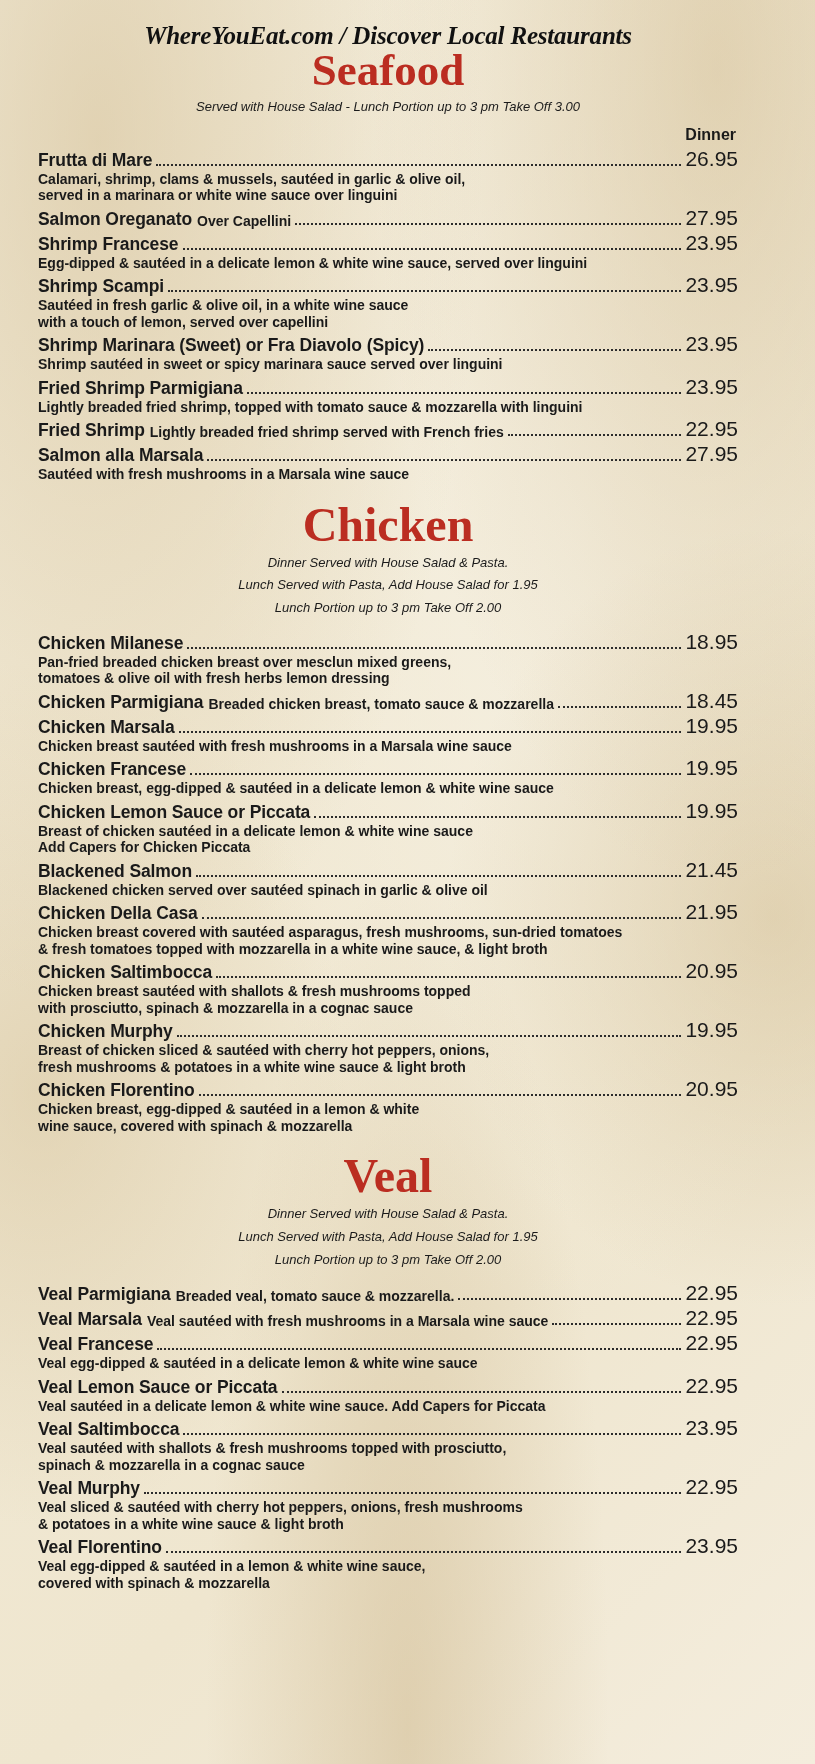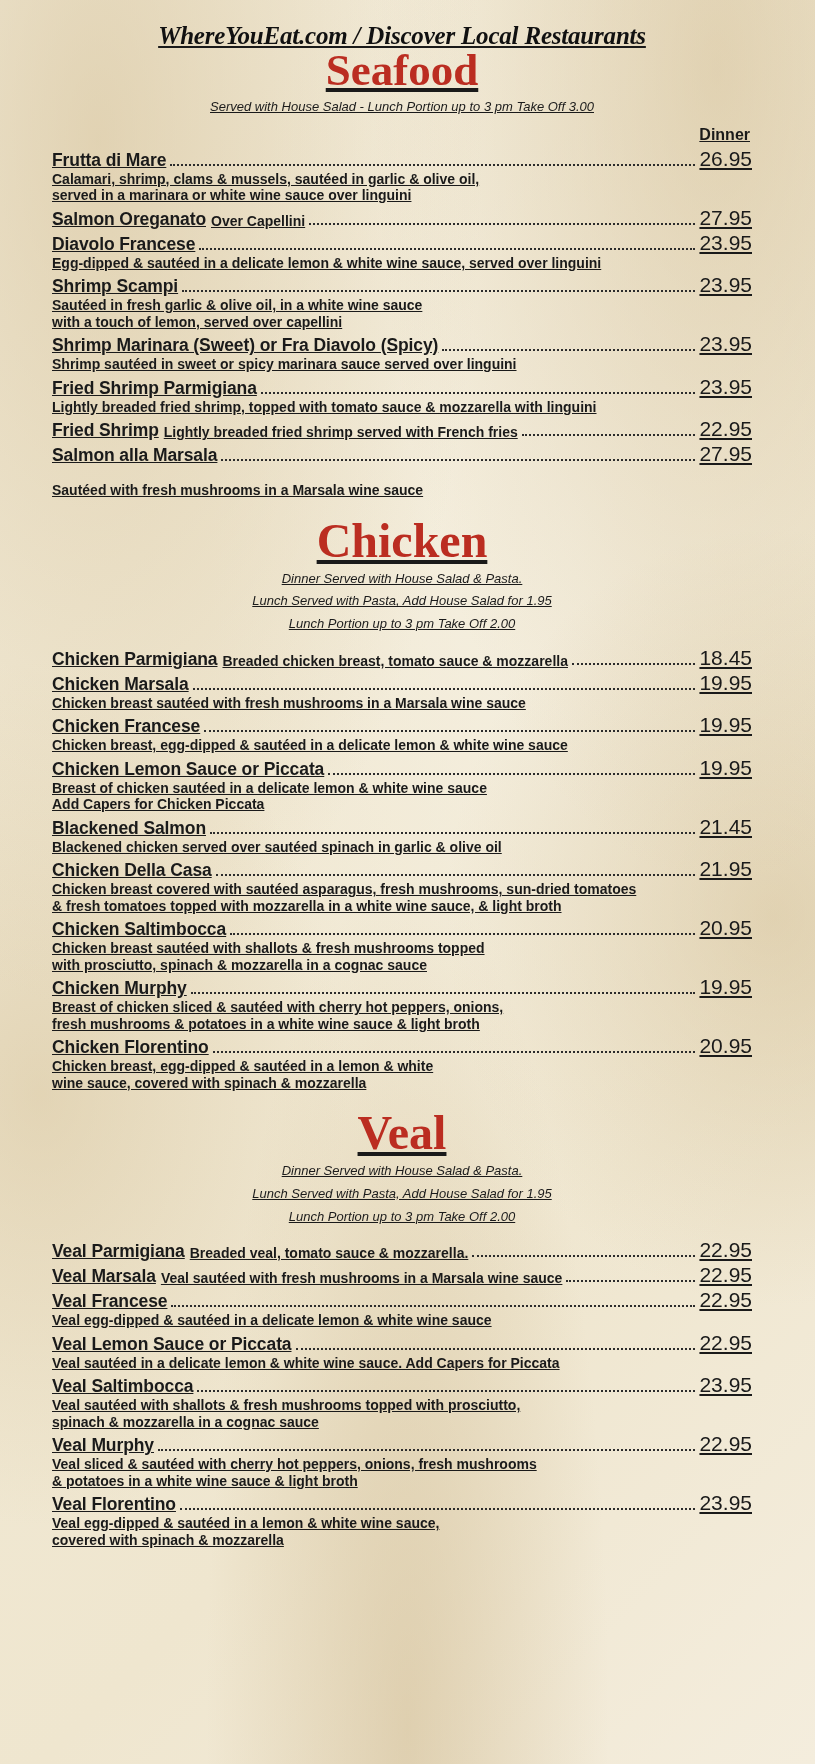--- a/index.html
+++ b/index.html
@@ -21,24 +21,23 @@
       radial-gradient(ellipse at 50% 98%, rgba(200,176,130,0.45) 0%, rgba(200,176,130,0) 35%),
       radial-gradient(ellipse at 70% 30%, rgba(246,241,227,0.85) 0%, rgba(246,241,227,0) 45%),
       linear-gradient(135deg, #f7f2e3 0%, #f1e9d4 40%, #efe6cf 70%, #f4eddd 100%);
     overflow: hidden;
     font-family: "Liberation Sans", sans-serif;
     color: #1a1a1a;
     box-sizing: border-box;
   }
   #inner {
     position: absolute;
-    left: 52px;
+    left: 38px;
     top: 0;
     width: 700px;
-    text-decoration: underline;
   }
   .site-title {
     text-align: center;
     font-family: "Liberation Serif", serif;
     font-weight: bold;
     font-style: italic;
     font-size: 25px;
     color: #111;
     padding-top: 22px;
     letter-spacing: -0.2px;
@@ -145,21 +144,21 @@
             <div class="item">
               <div class="row">
                 <span class="nm">Salmon Oreganato</span>
                 <span class="inlinedesc">Over Capellini</span>
                 <span class="dots"></span>
                 <span class="price">27.95</span>
               </div>
             </div>
             <div class="item">
               <div class="row">
-                <span class="nm">Diavolo Francese</span>
+                <span class="nm">Shrimp Francese</span>
                 <span class="dots"></span>
                 <span class="price">23.95</span>
               </div>
               <div class="desc" style="white-space: pre-line;">Egg-dipped &amp; sautéed in a delicate lemon &amp; white wine sauce, served over linguini</div>
             </div>
             <div class="item">
               <div class="row">
                 <span class="nm">Shrimp Scampi</span>
                 <span class="dots"></span>
                 <span class="price">23.95</span>
@@ -190,36 +189,45 @@
                 <span class="dots"></span>
                 <span class="price">22.95</span>
               </div>
             </div>
             <div class="item">
               <div class="row">
                 <span class="nm">Salmon alla Marsala</span>
                 <span class="dots"></span>
                 <span class="price">27.95</span>
               </div>
-              <div class="desc" style="white-space: pre-line; margin-top: 16px;">Sautéed with fresh mushrooms in a Marsala wine sauce</div>
+              <div class="desc" style="white-space: pre-line;">Sautéed with fresh mushrooms in a Marsala wine sauce</div>
             </div>
           </div>
           <div class="spacer-md"></div>
         </div>
         <div class="sec">
           <div class="section-head big">Chicken</div>
           <div>
             <div class="sub-note">Dinner Served with House Salad &amp; Pasta.</div>
             <div class="sub-note">Lunch Served with Pasta, Add House Salad for 1.95</div>
             <div class="sub-note">Lunch Portion up to 3 pm Take Off 2.00</div>
           </div>
           <div class="spacer-sm"></div>
           <div class="items">
             <div class="item">
               <div class="row">
+                <span class="nm">Chicken Milanese</span>
+                <span class="dots"></span>
+                <span class="price">18.95</span>
+              </div>
+              <div class="desc" style="white-space: pre-line;">Pan-fried breaded chicken breast over mesclun mixed greens,
+tomatoes &amp; olive oil with fresh herbs lemon dressing</div>
+            </div>
+            <div class="item">
+              <div class="row">
                 <span class="nm">Chicken Parmigiana</span>
                 <span class="inlinedesc">Breaded chicken breast, tomato sauce &amp; mozzarella</span>
                 <span class="dots"></span>
                 <span class="price">18.45</span>
               </div>
             </div>
             <div class="item">
               <div class="row">
                 <span class="nm">Chicken Marsala</span>
                 <span class="dots"></span>

